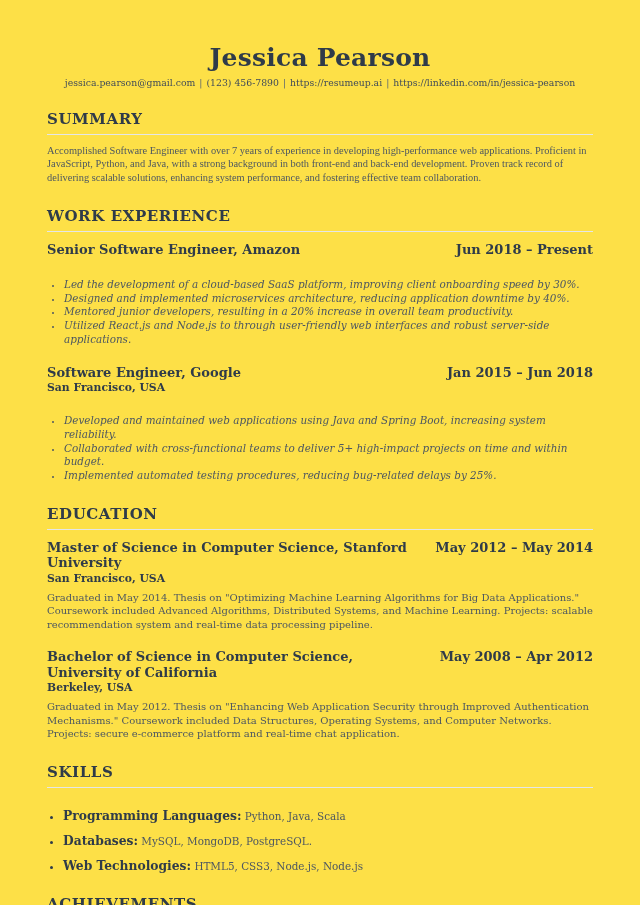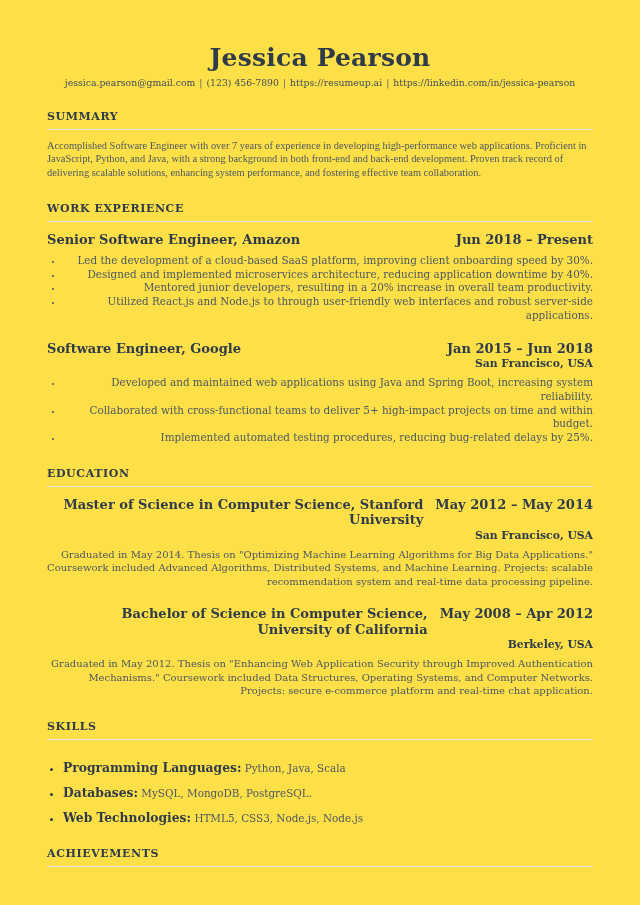--- a/index.html
+++ b/index.html
@@ -34,36 +34,36 @@
   .contact-line {
     margin-top: 5px;
     font-size: 9.3px;
     color: #414c58;
     white-space: nowrap;
   }
   .contact-line .sep { margin: 0 4px; color: #5a6470; }
   
   section { margin-top: 22px; }
   .section-heading {
-    font-size: 11px;
+    font-size: 15px;
     font-weight: 700;
     color: var(--heading);
     letter-spacing: 0.6px;
     padding-bottom: 6px;
     border-bottom: 1px solid var(--rule);
   }
   .section-body { margin-top: 9px; }
   .summary-text {
     font-size: 10.4px;
     line-height: 1.34;
     color: var(--body);
     font-family: Liberation Serif, serif;
   }
   
-  .entry { margin-top: 10px; text-align: right; }
+  .entry { margin-top: 10px; }
   .entry + .entry { margin-top: 18px; }
   .entry-top {
     display: flex;
     justify-content: space-between;
     align-items: baseline;
   }
   .entry-title {
     font-size: 13px;
     font-weight: 700;
     color: var(--heading);
@@ -82,23 +82,24 @@
     color: var(--heading);
     margin-top: 1px;
   }
   .entry-desc {
     margin-top: 6px;
     font-size: 10px;
     line-height: 1.34;
     color: var(--body);
   }
   ul.bullets {
-    margin-top: 6px;
+    margin-top: 20px;
     padding-left: 16px;
     list-style: disc;
+    font-style: italic;
   }
   ul.bullets li {
     font-size: 10.4px;
     line-height: 1.32;
     color: var(--body);
     padding-left: 1px;
   }
   ul.bullets li::marker { font-size: 8px; color: var(--body); }
   
   ul.skills { margin-top: 20px; padding-left: 16px; list-style: disc; }

